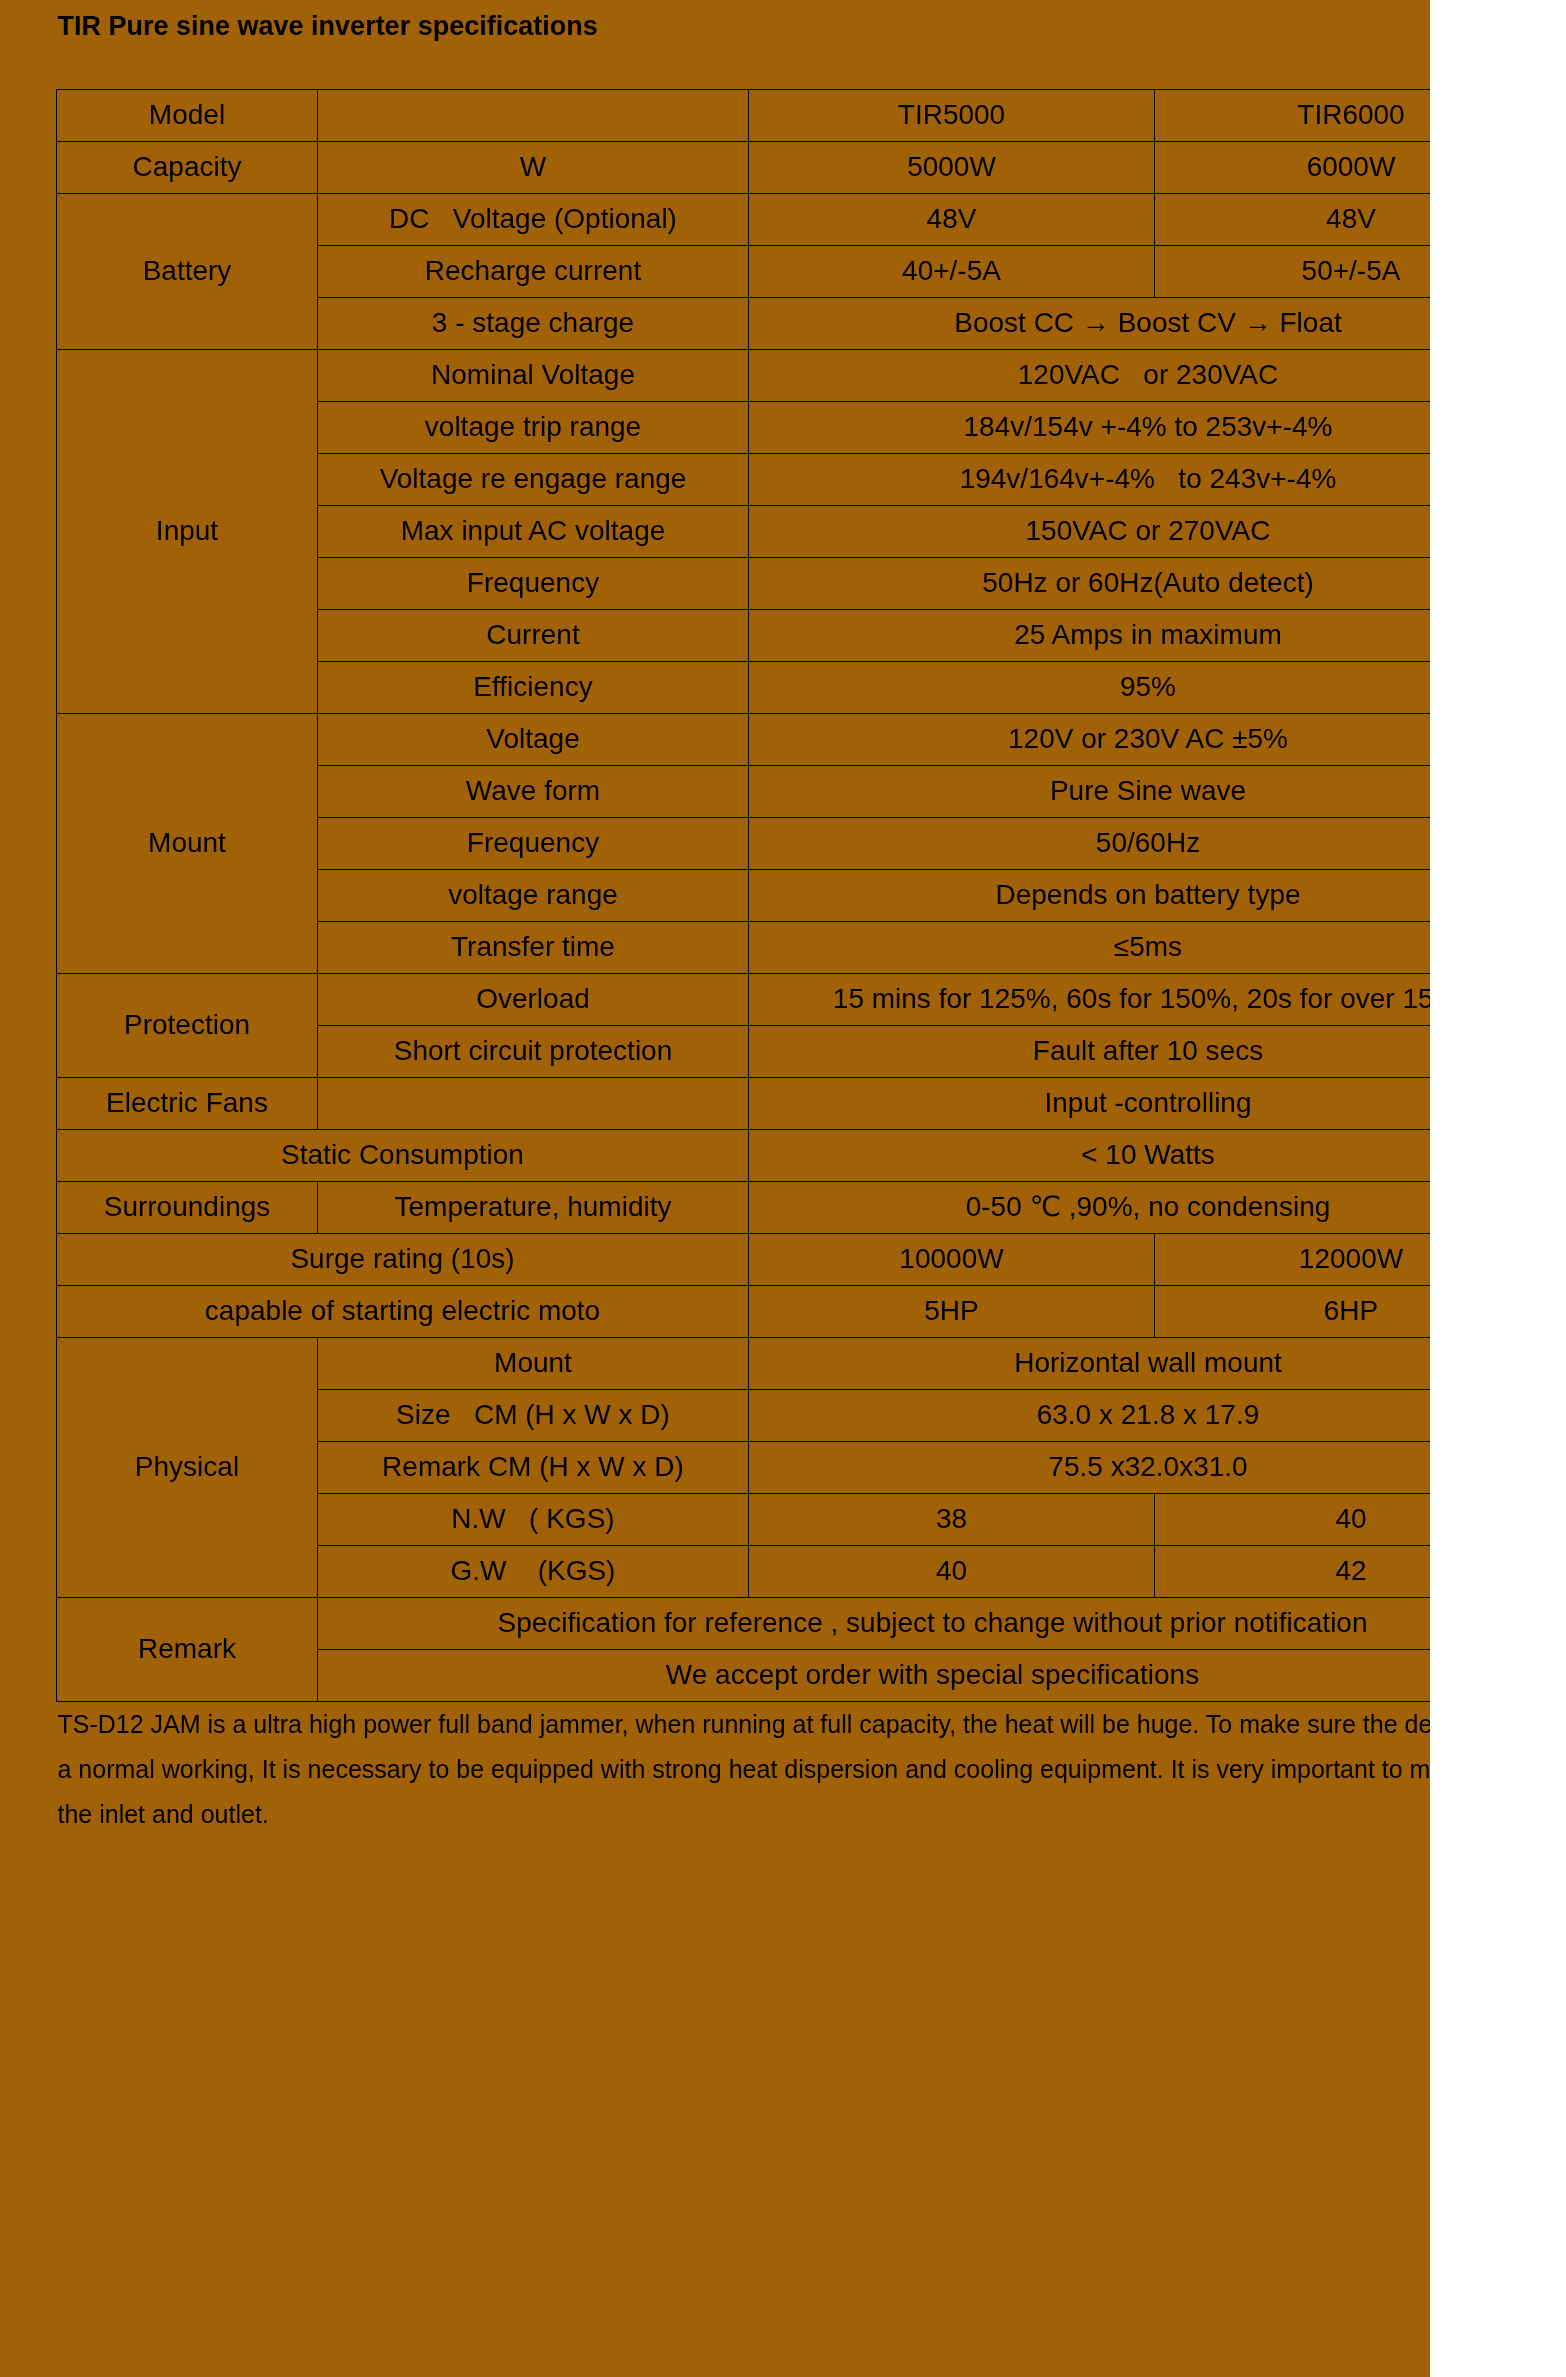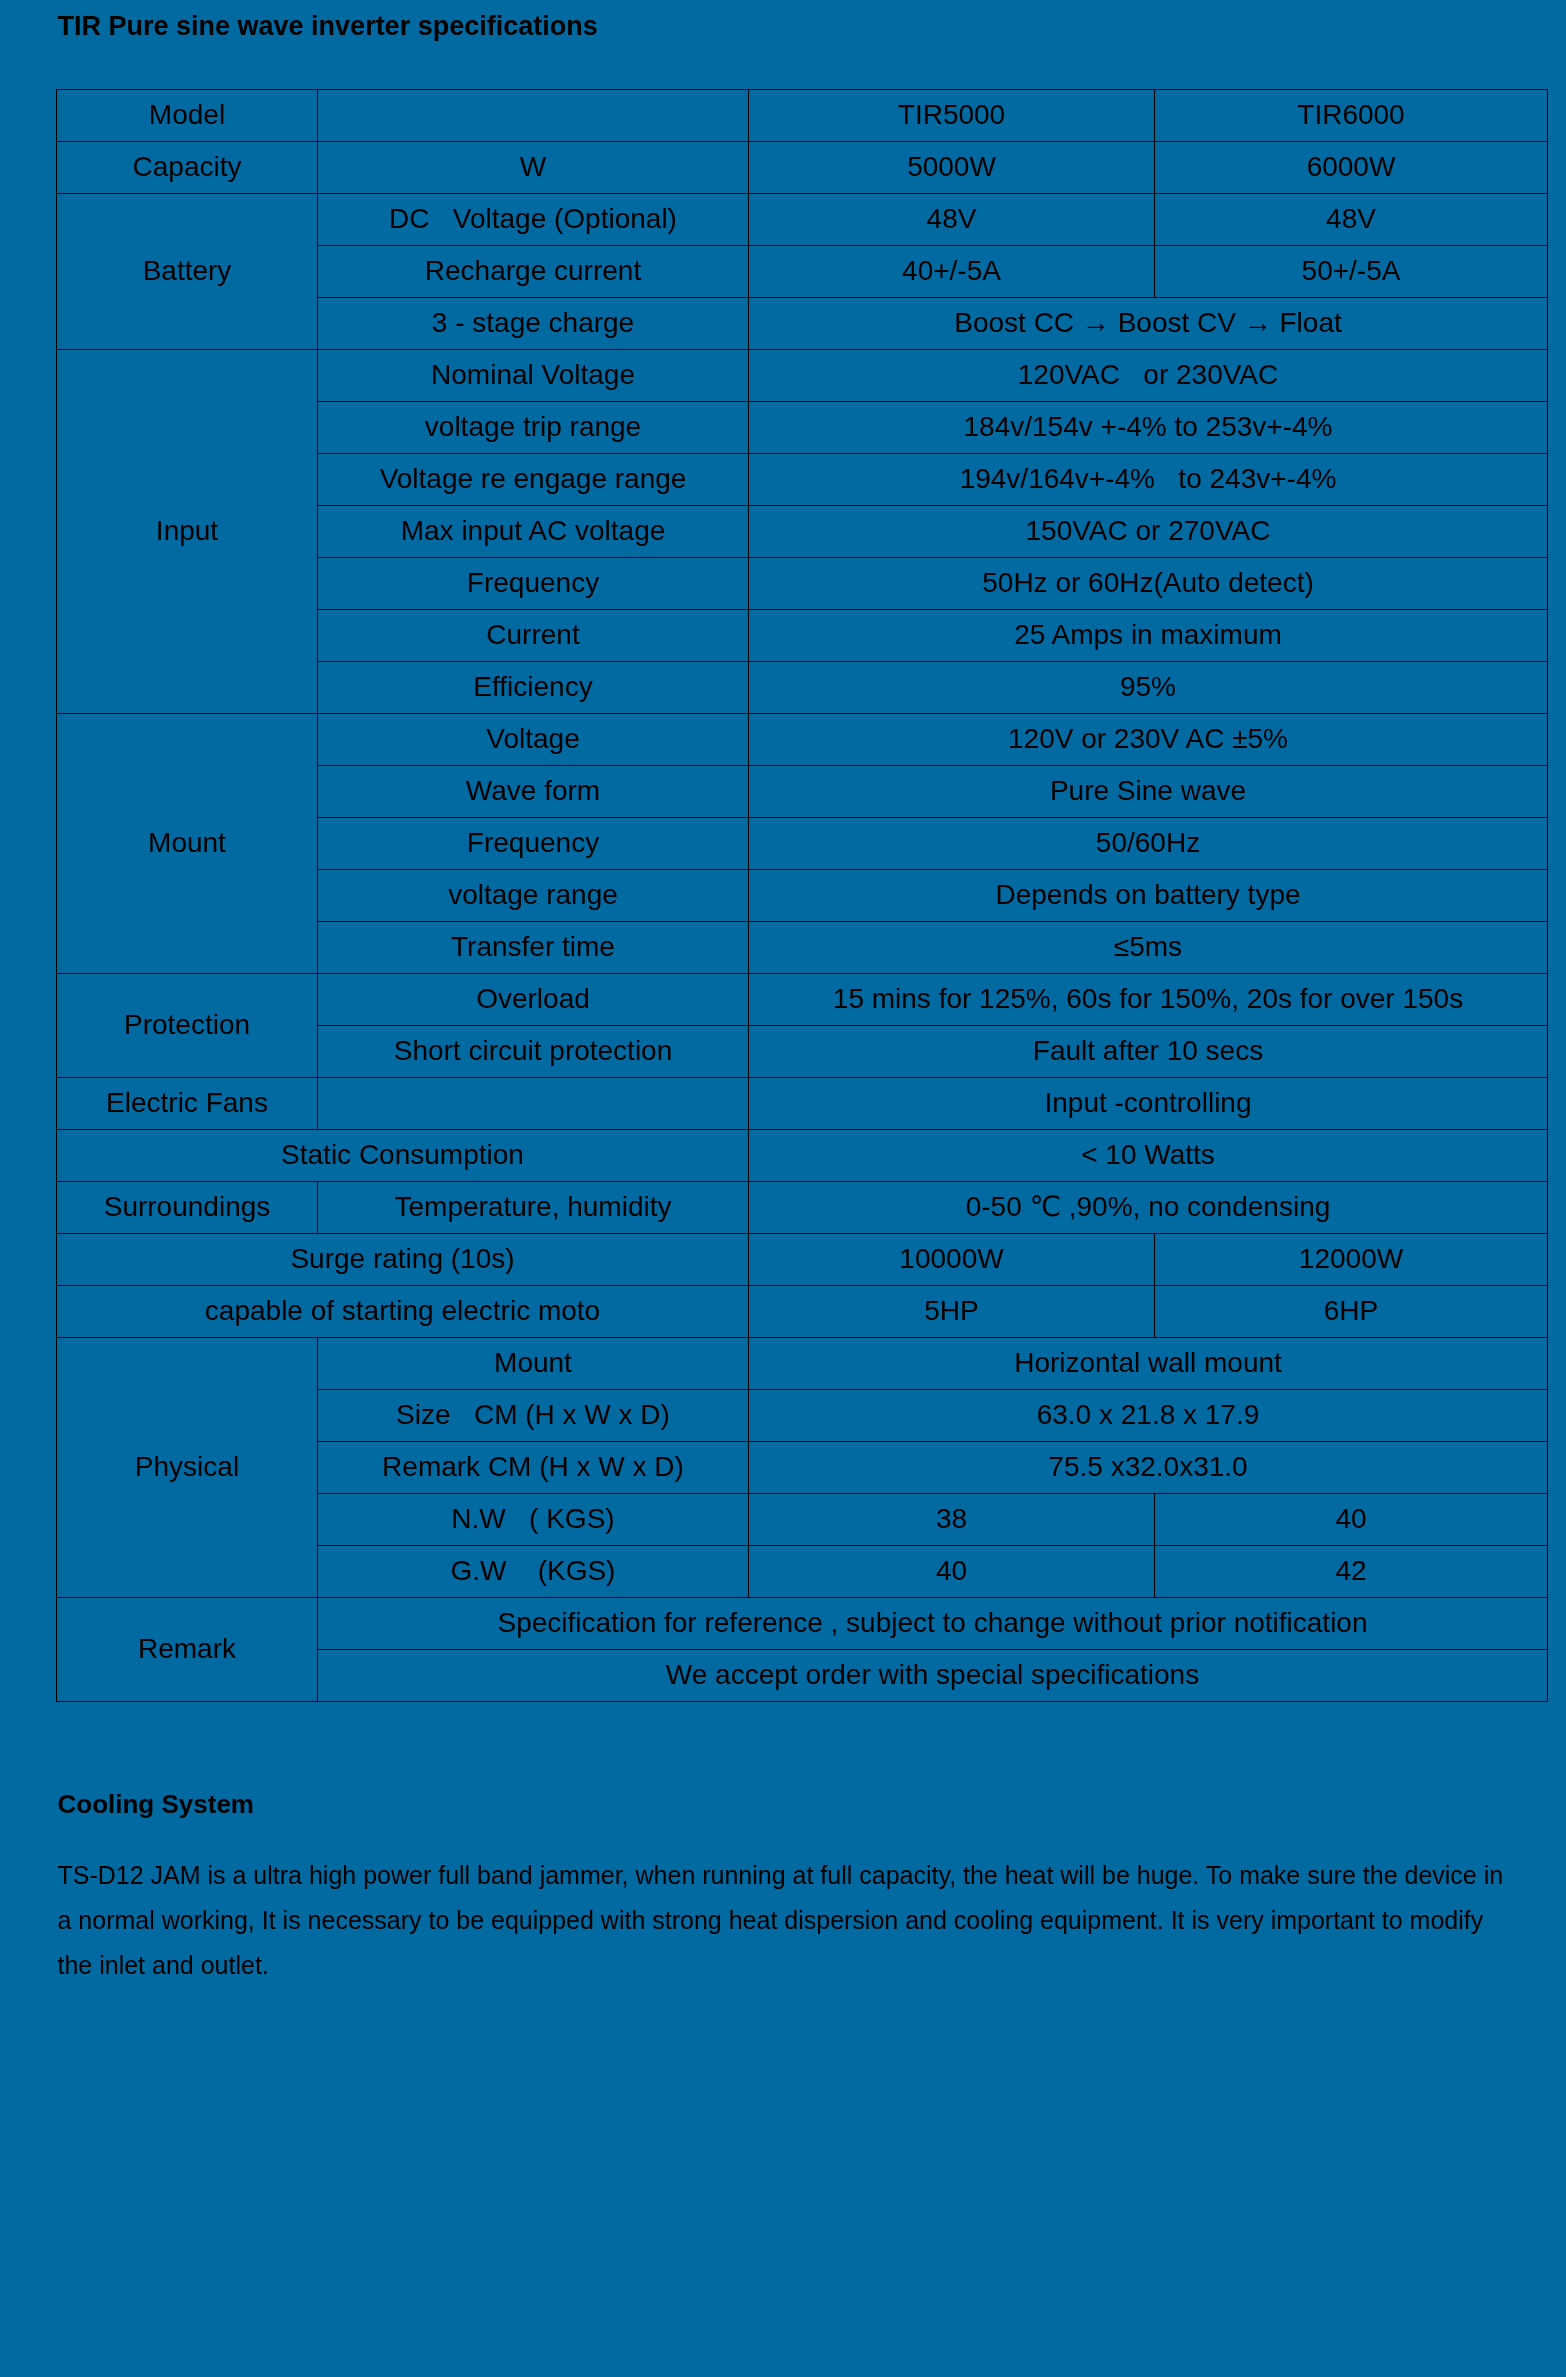--- a/index.html
+++ b/index.html
@@ -4,23 +4,23 @@
 <style>
   html, body {
     margin: 0;
     padding: 0;
     background: #ffffff;
     color: #000000;
     font-family: "Liberation Sans", "DejaVu Sans", sans-serif;
   }
   .page {
     position: relative;
-    width: 1566px;
+    width: 1430px;
     height: 2377px;
-    background: #0369a1;
+    background: #a16207;
     box-sizing: border-box;
     padding: 10.4px 56px 0 56px;
     overflow: hidden;
   }
   .doc-title {
     font-size: 27px;
     font-weight: 700;
     margin: 0 0 37px 1.5px;
     line-height: 1.2;
   }
@@ -206,18 +206,17 @@
         <tr>
           <td rowspan="2">Remark</td>
           <td colspan="3">Specification for reference , subject to change without prior notification</td>
         </tr>
         <tr>
           <td colspan="3">We accept order with special specifications</td>
         </tr>
       </tbody>
   </table>
 
-  <h2 class="section-heading">Cooling System</h2>
 
   <p class="body-paragraph">TS-D12 JAM is a ultra high power full band jammer, when running at full capacity, the heat will be huge. To make sure the device in a normal working, It is necessary to be equipped with strong heat dispersion and cooling equipment. It is very important to modify the inlet and outlet.</p>
 
 </div>
 
 
 </body></html>

